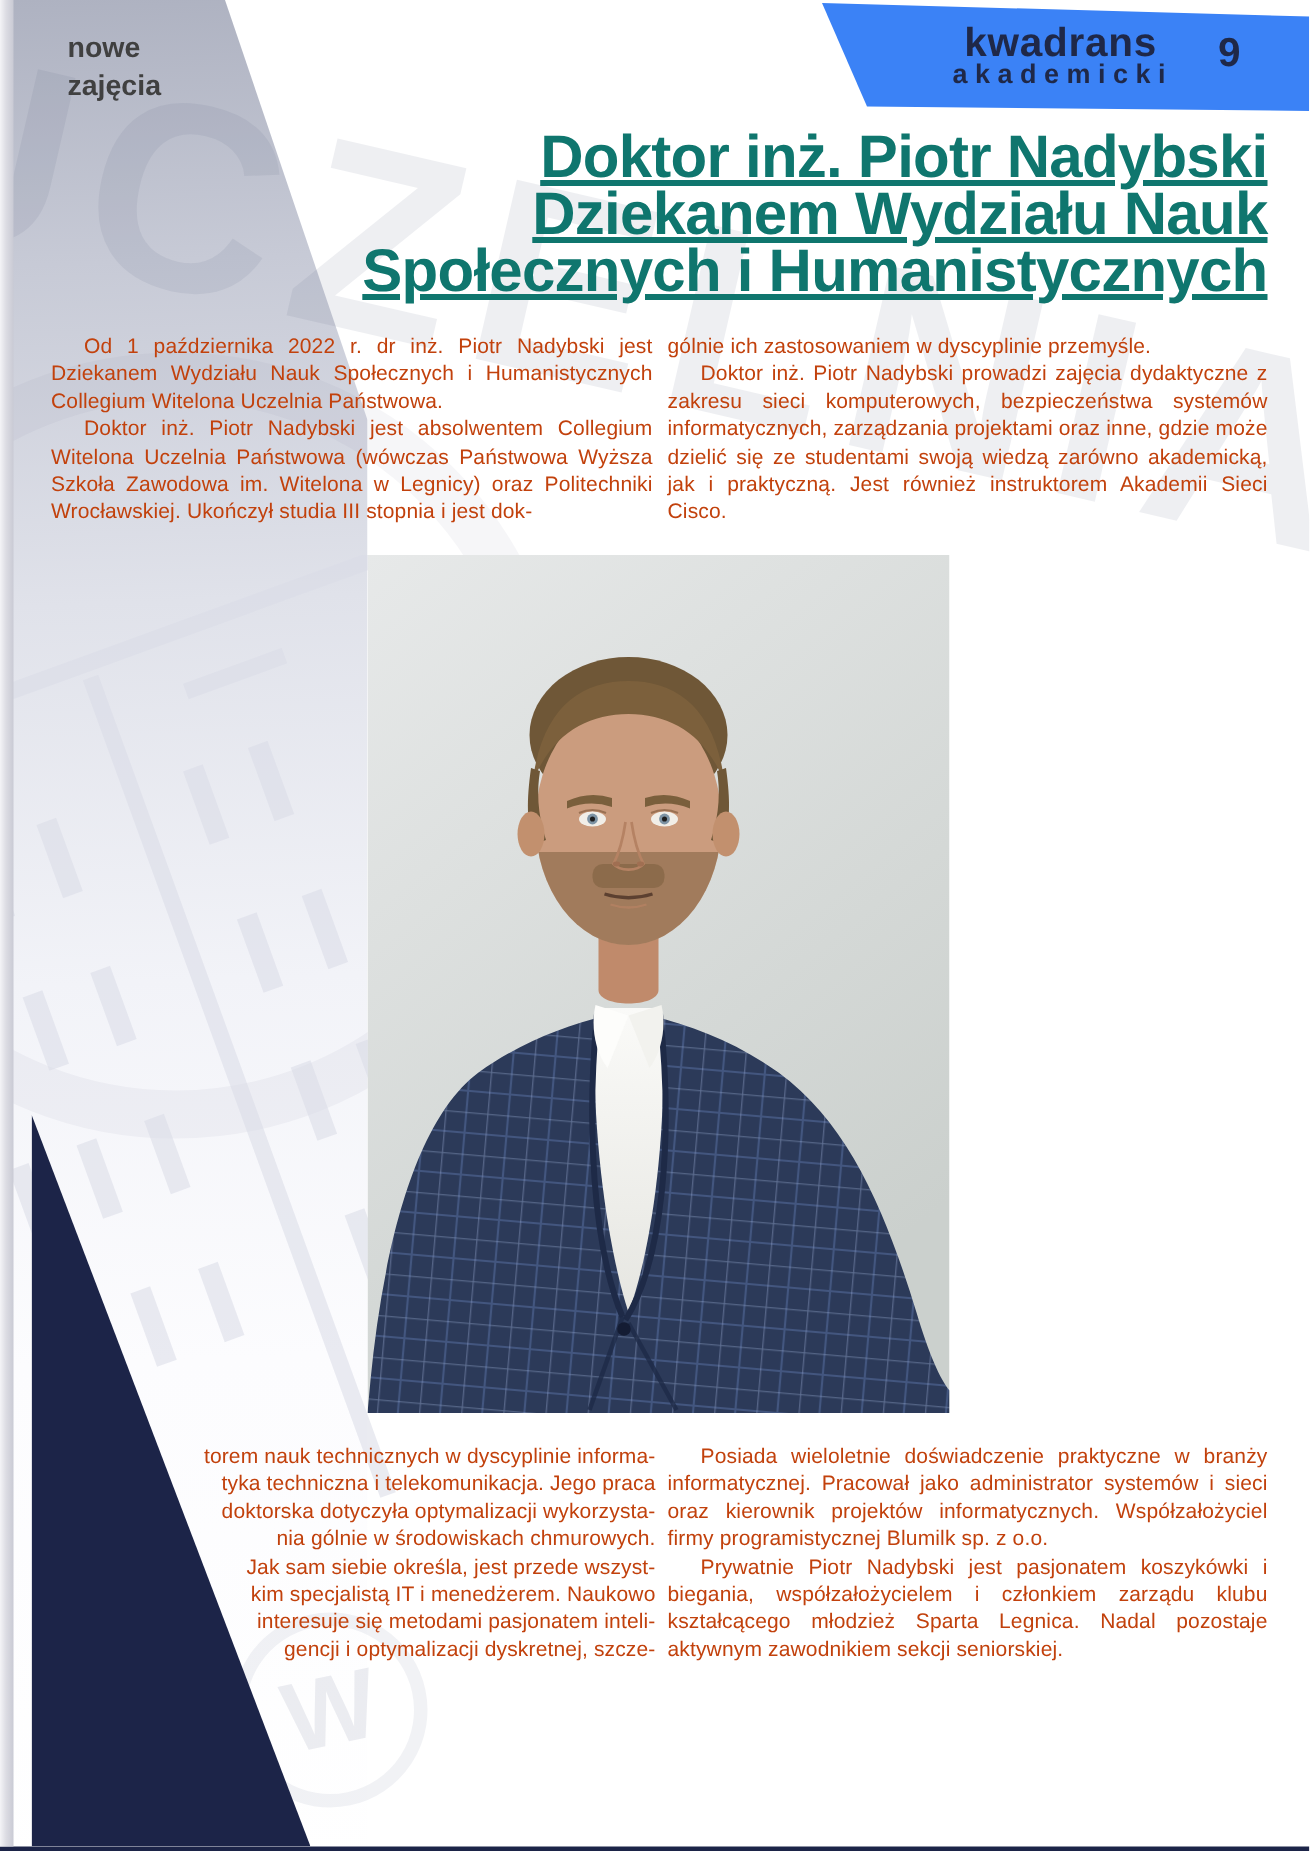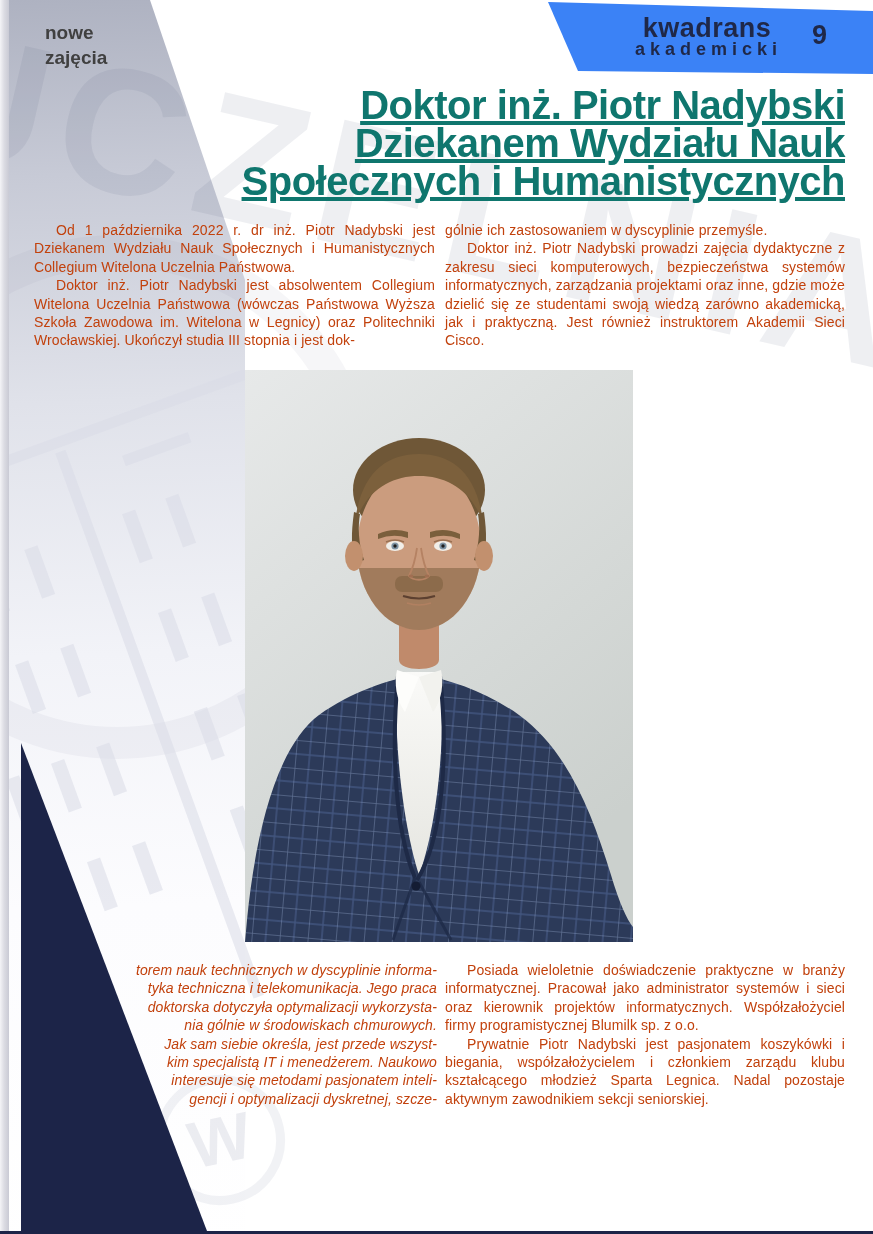--- a/index.html
+++ b/index.html
@@ -73,21 +73,21 @@
     position:absolute;z-index:6;
     font-size:14px;line-height:18.4px;color:#c2410c;
     text-align:justify;letter-spacing:0.1px;
   }
   .body-col p{margin:0;}
   .body-col p.indent{text-indent:22px;}
   .col-tl{left:34px;top:221px;width:401px;}
   .col-tr{left:445px;top:221px;width:400px;}
   .col-br{left:445px;top:961px;width:400px;}
   .col-bl{left:100px;top:961px;width:337px;}
-  .col-bl div{text-align:right;white-space:nowrap;line-height:18.4px;font-style:italic;}
+  .col-bl div{text-align:right;white-space:nowrap;line-height:18.4px;}
   
   .portrait{
     position:absolute;left:245px;top:370px;width:388px;height:572px;z-index:6;
   }
   .portrait svg{display:block;}
 </style>
 </head>
 <body>
 
 <div class="page">

